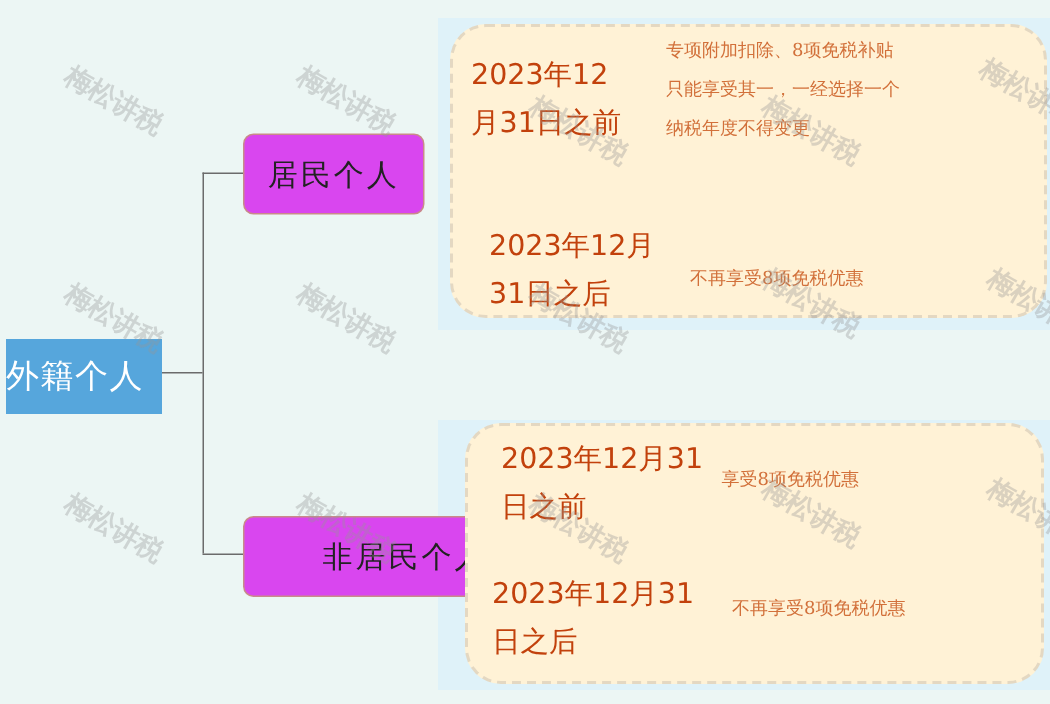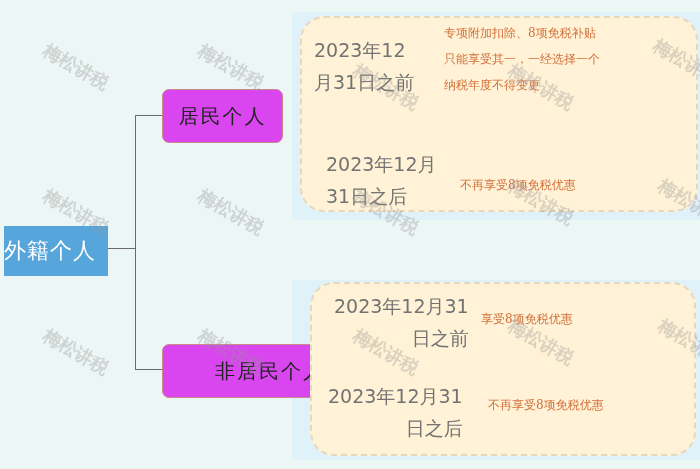--- a/index.html
+++ b/index.html
@@ -32,21 +32,21 @@
       border-radius: 7px;
       color: #222;
       font-size: 20px;
       box-sizing: border-box;
       display: flex; align-items: center; justify-content: center;
       letter-spacing: 2px;
       font-family: "DejaVu Serif", "Liberation Serif", serif;
     }
     .line { background: #6b6b6b; }
     .date {
-      color: #737373; font-size: 19px; line-height: 32px;
+      color: #c2410c; font-size: 19px; line-height: 32px;
       font-family: "DejaVu Sans", "Liberation Sans", sans-serif;
     }
     .note {
       color: #d2703a; font-size: 12px; line-height: 26px;
       font-family: "DejaVu Serif", "Liberation Serif", serif;
     }
     .wm {
       color: rgba(150,150,150,0.35);
       font-size: 18px; font-weight: bold;
       transform: rotate(30deg);
@@ -88,21 +88,21 @@
   </div>
   <div class="abs date" style="left:24px;top:130px;">
     <div>2023年12月</div>
     <div>31日之后</div>
   </div>
   <div class="abs note" style="left:158px;top:154px;">
     <div>不再享受8项免税优惠</div>
   </div>
 </div>
 
-<div class="abs card" style="left:310px;top:282px;width:386px;height:174px;text-align:right;">
+<div class="abs card" style="left:310px;top:282px;width:386px;height:174px;">
   <div class="abs date" style="left:22px;top:6px;">
     <div>2023年12月31</div>
     <div>日之前</div>
   </div>
   <div class="abs note" style="left:169px;top:22px;">
     <div>享受8项免税优惠</div>
   </div>
   <div class="abs date" style="left:16px;top:96px;">
     <div>2023年12月31</div>
     <div>日之后</div>

